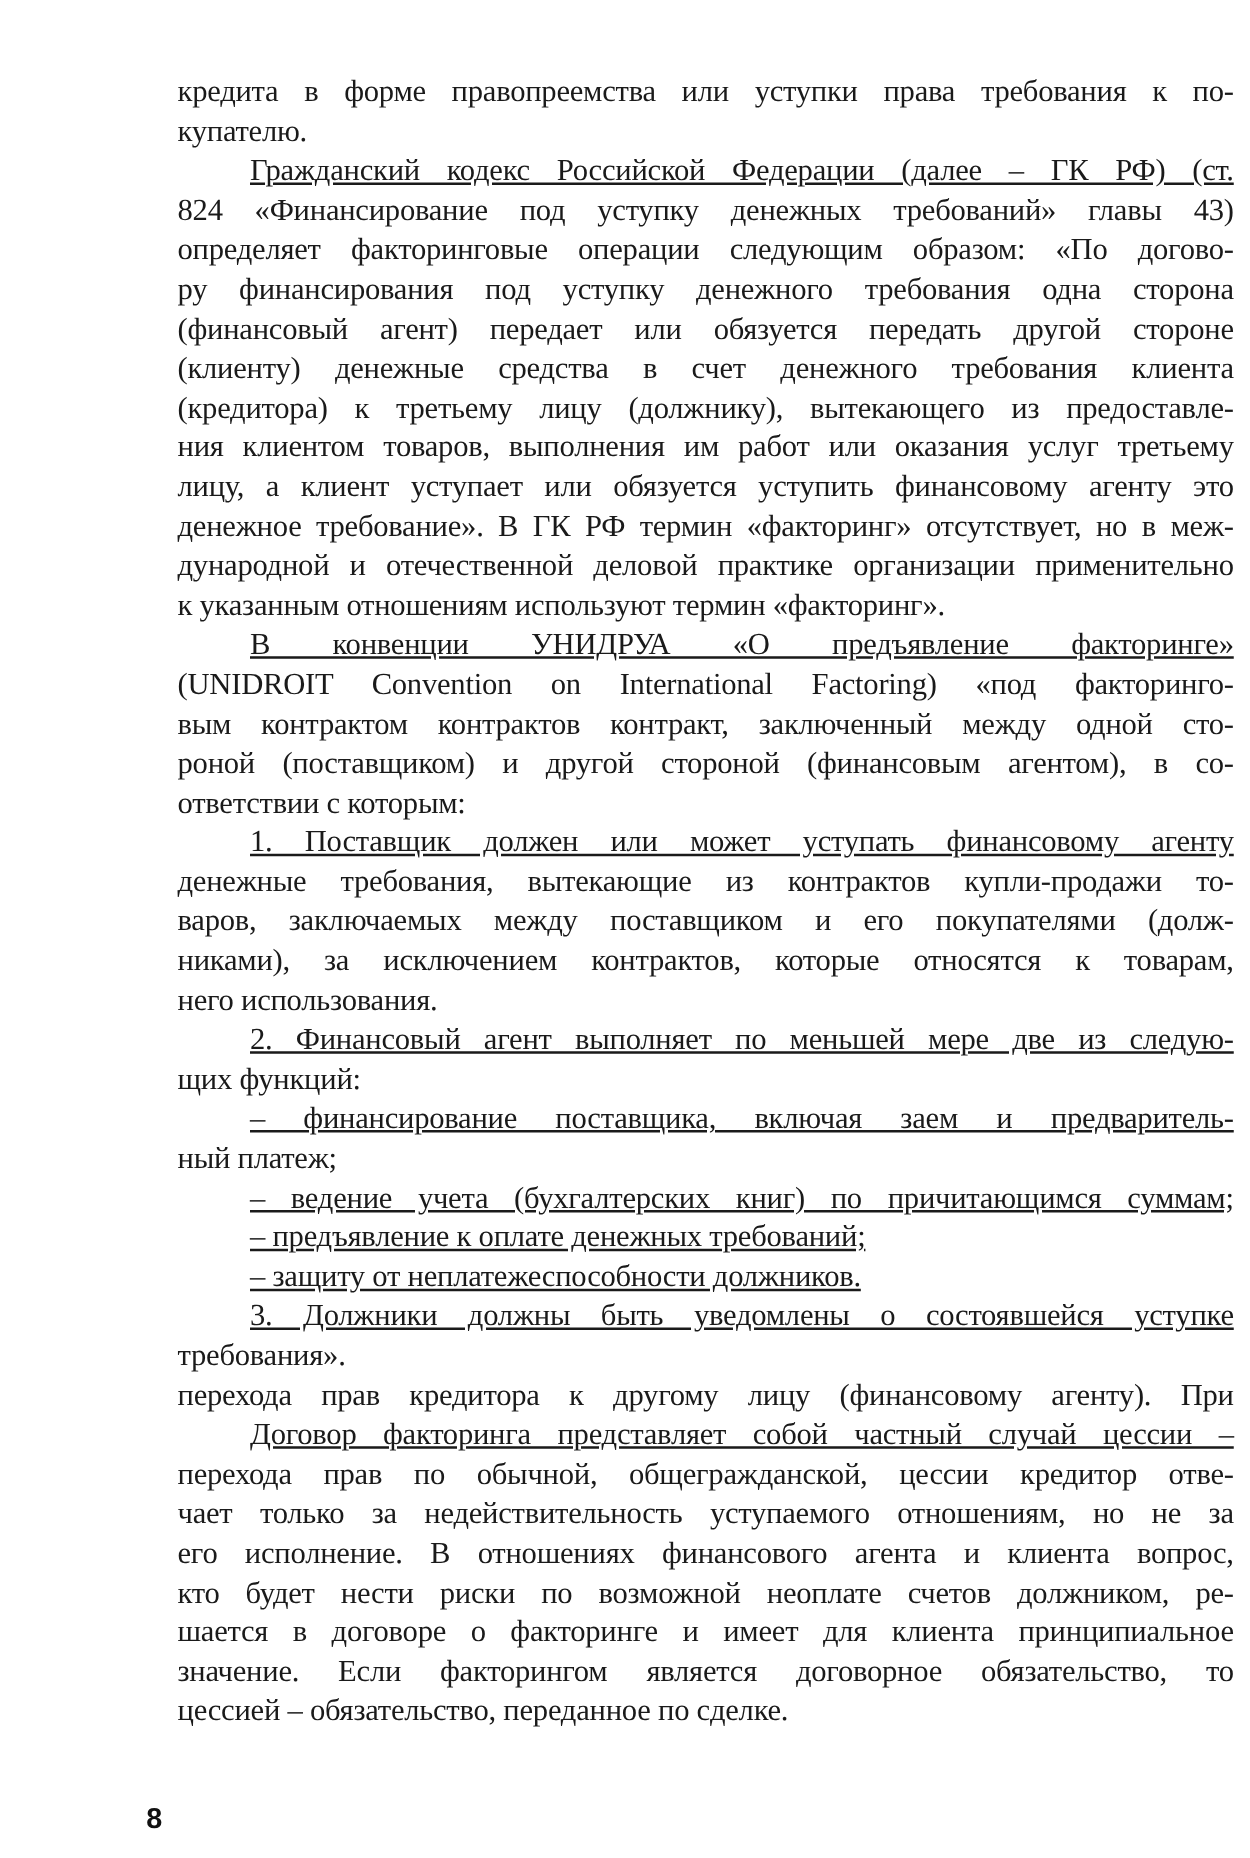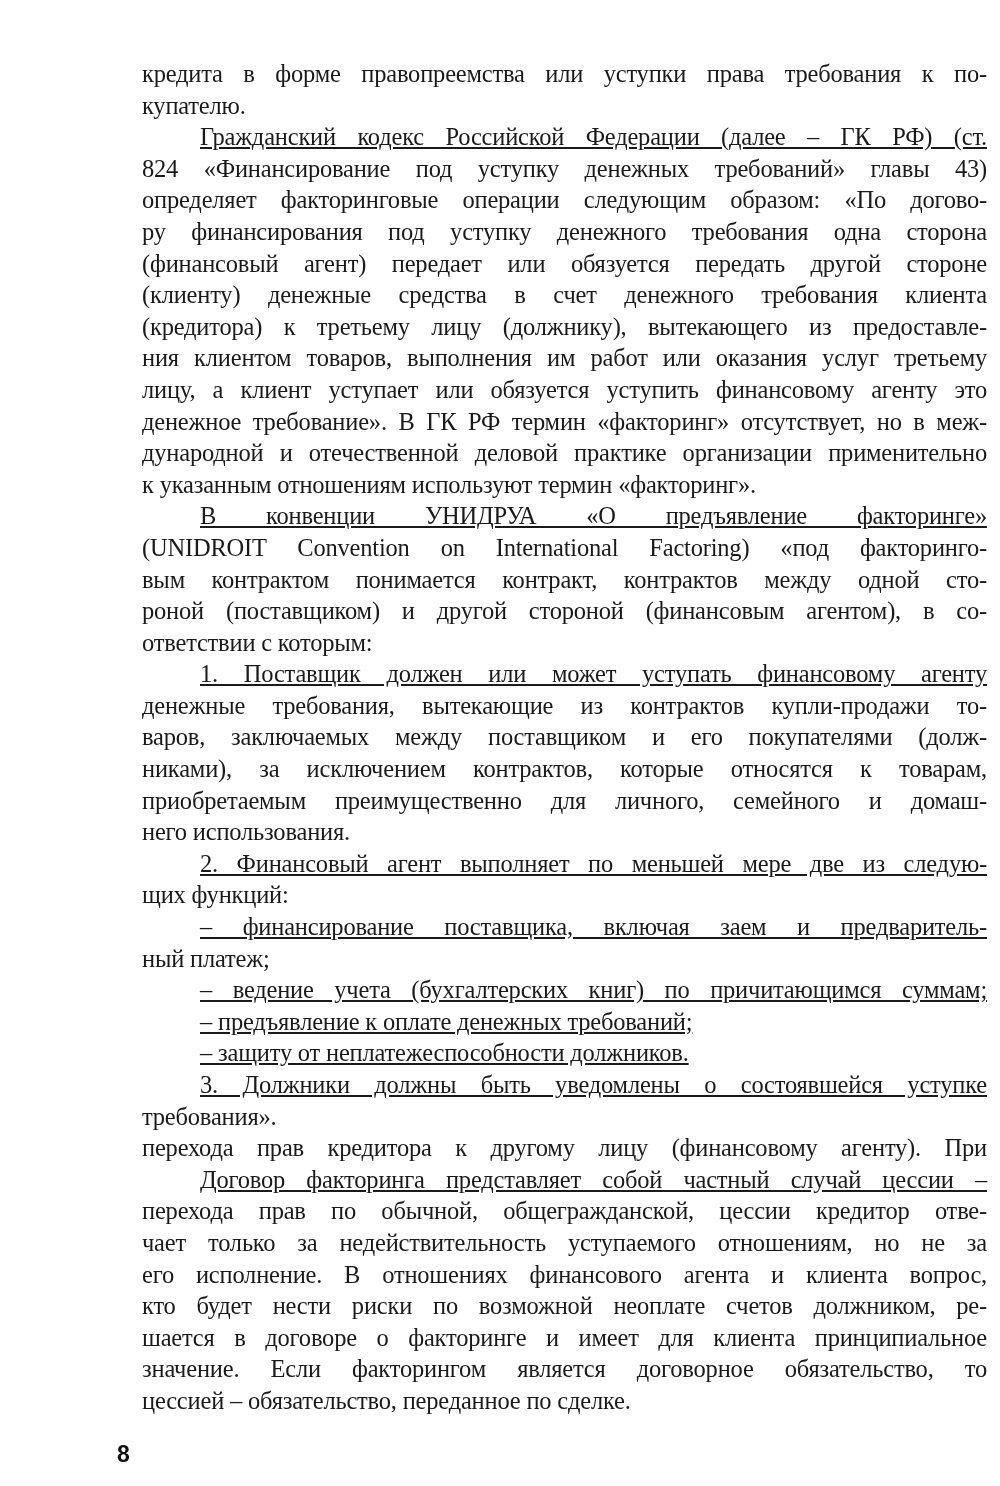--- a/index.html
+++ b/index.html
@@ -79,31 +79,30 @@
       <span class="line">ния клиентом товаров, выполнения им работ или оказания услуг третьему</span>
       <span class="line">лицу, а клиент уступает или обязуется уступить финансовому агенту это</span>
       <span class="line">денежное требование». В ГК РФ термин «факторинг» отсутствует, но в меж-</span>
       <span class="line">дународной и отечественной деловой практике организации применительно</span>
       <span class="line last">к указанным отношениям используют термин «факторинг».</span>
     </div>
 
     <div>
       <span class="line indent">В конвенции УНИДРУА «О предъявление факторинге»</span>
       <span class="line">(UNIDROIT Convention on International Factoring) «под факторинго-</span>
-      <span class="line">вым контрактом понимается контракт, контрактов между одной сто-</span>
+      <span class="line">вым контрактом контрактов контракт, заключенный между одной сто-</span>
       <span class="line">роной (поставщиком) и другой стороной (финансовым агентом), в со-</span>
       <span class="line last">ответствии с которым:</span>
     </div>
 
     <div>
       <span class="line indent">1. Поставщик должен или может уступать финансовому агенту</span>
       <span class="line">денежные требования, вытекающие из контрактов купли-продажи то-</span>
       <span class="line">варов, заключаемых между поставщиком и его покупателями (долж-</span>
       <span class="line">никами), за исключением контрактов, которые относятся к товарам,</span>
-      <span class="line">приобретаемым преимущественно для личного, семейного и домаш-</span>
       <span class="line last">него использования.</span>
     </div>
 
     <div>
       <span class="line indent">2. Финансовый агент выполняет по меньшей мере две из следую-</span>
       <span class="line last">щих функций:</span>
     </div>
 
     <div>
       <span class="line indent">– финансирование поставщика, включая заем и предваритель-</span>

